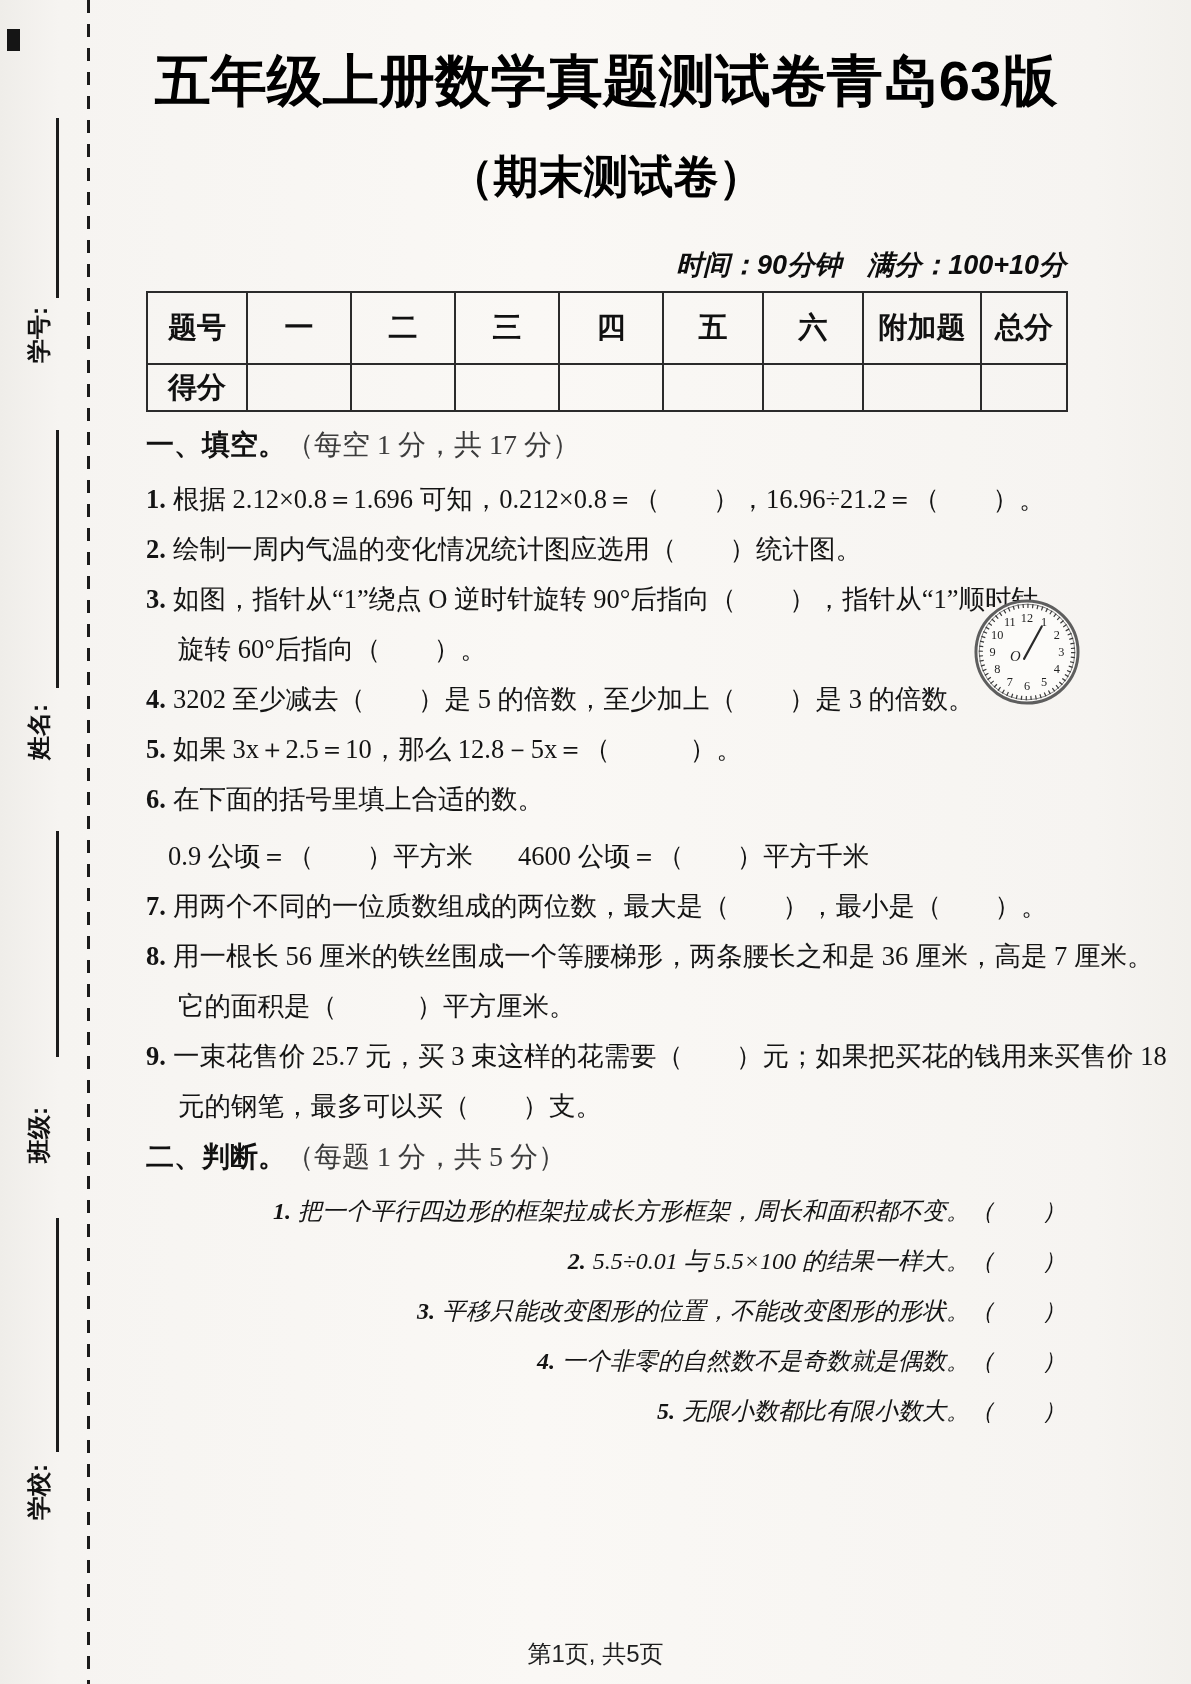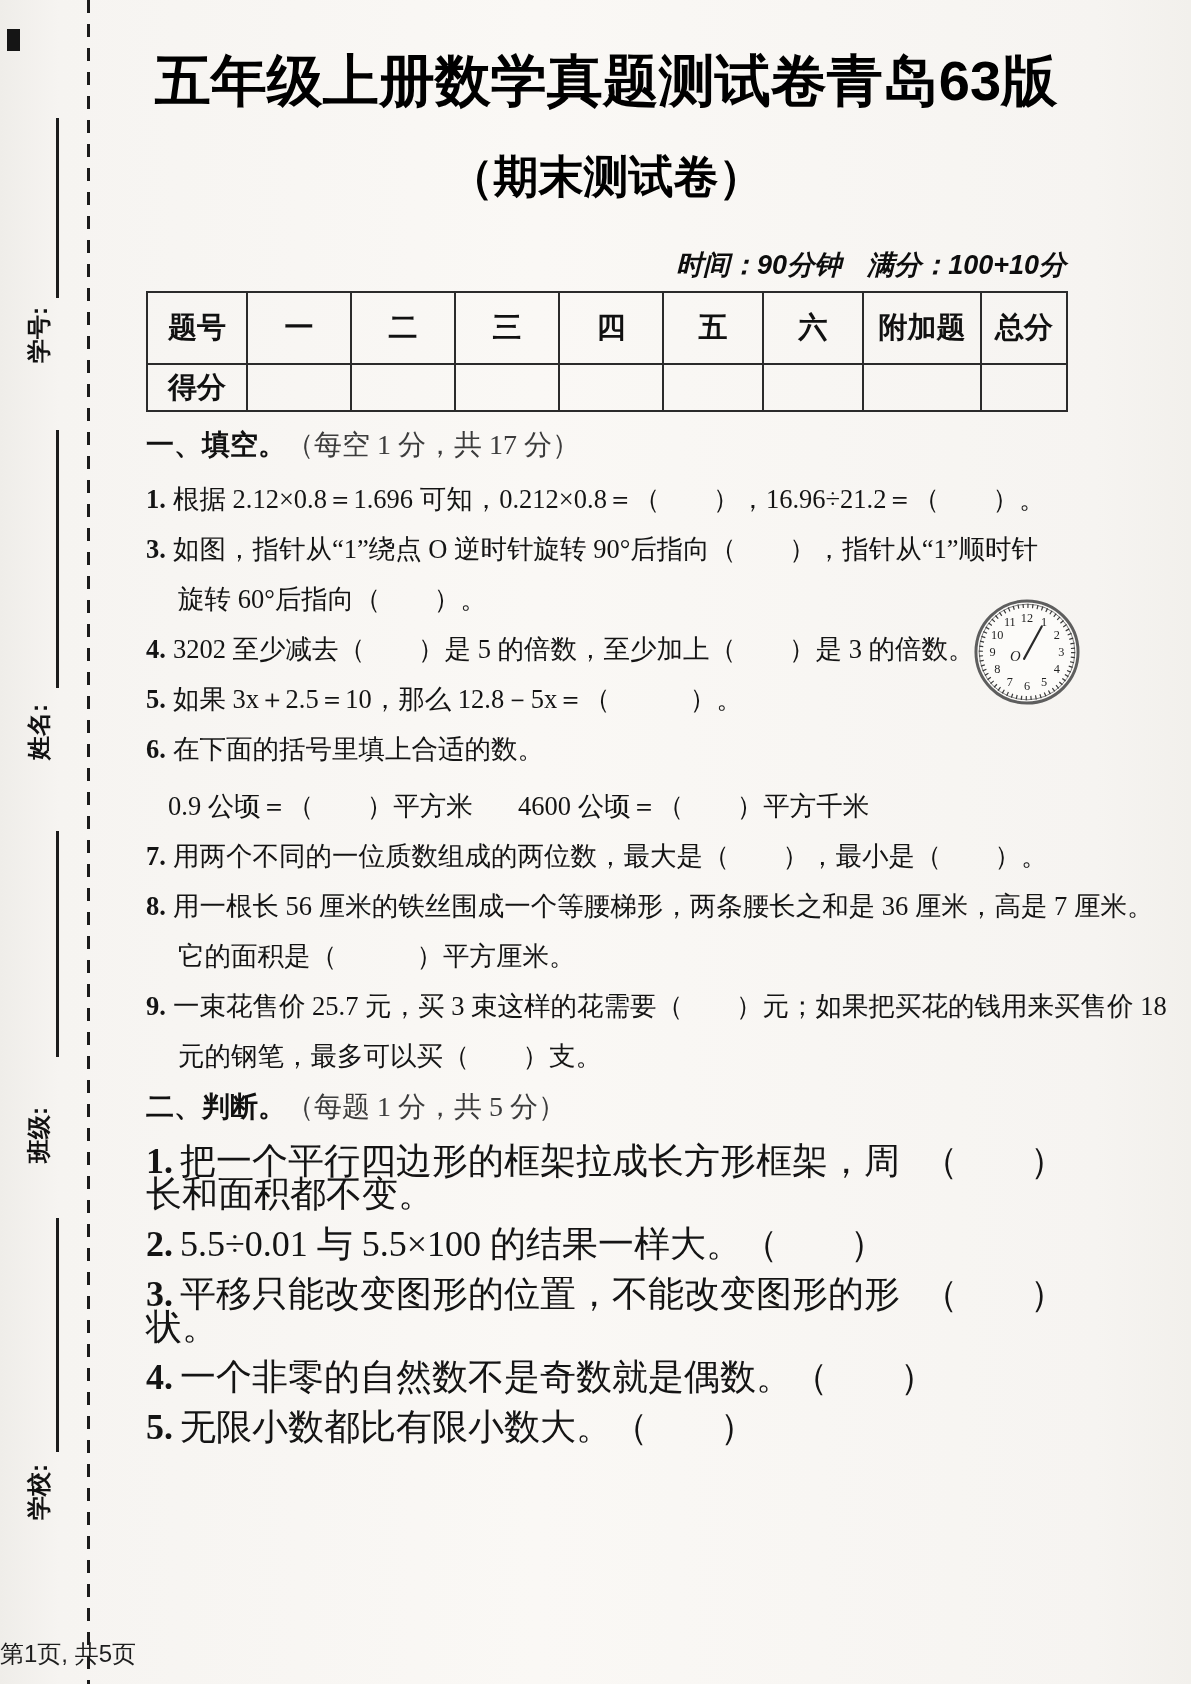--- a/index.html
+++ b/index.html
@@ -55,27 +55,27 @@
   tr.r-head{height:72px;} tr.r-score{height:47px;}
   
   .sec{margin-top:16px;margin-bottom:21px;font-size:28px;line-height:34px;white-space:nowrap;}
   .sec-main{font-weight:700;color:#111;}
   .sec-note{font-weight:400;color:#3c3c3c;}
   .q-line{font-size:26.5px;line-height:33px;margin-bottom:17px;white-space:nowrap;color:#141414;}
   .qnum{font-weight:700;margin-right:7px;}
   .indent{padding-left:32px;}
   .pair{display:flex;padding-left:22px;margin-top:24px;}
   .pair .c1{width:350px;flex:0 0 350px;}
-  .j-row{display:flex;justify-content:flex-start;font-size:36px;line-height:33px;margin-bottom:17px;color:#141414;}
+  .j-row{display:flex;justify-content:flex-end;font-size:24px;line-height:33px;margin-bottom:17px;color:#141414;font-style:italic;}
   .j-bracket{white-space:nowrap;}
   
   .clock{position:absolute;left:973px;top:598px;width:108px;height:108px;}
   
   .footer{
-    position:absolute;left:0;top:1638px;width:1191px;text-align:left;
+    position:absolute;left:0;top:1638px;width:1191px;text-align:center;
     font-family:"Liberation Sans", sans-serif;font-size:24px;color:#1e1e1e;
   }
 </style>
 </head>
 <body>
 
 <div class="page">
 
   <div class="margin-rule"></div>
   <div class="corner-mark"></div>
@@ -136,20 +136,23 @@
       </table>
 
     <div class="sec">
       <span class="sec-main">一、填空。</span><span class="sec-note">（每空 1 分，共 17 分）</span>
     </div>
 
     <div class="q-line">
       <span class="qnum">1.</span><span>根据 2.12×0.8＝1.696 可知，0.212×0.8＝（　　），16.96÷21.2＝（　　）。</span>
     </div>
     <div class="q-line">
+      <span class="qnum">2.</span><span>绘制一周内气温的变化情况统计图应选用（　　）统计图。</span>
+    </div>
+    <div class="q-line">
       <span class="qnum">3.</span><span>如图，指针从“1”绕点 O 逆时针旋转 90°后指向（　　），指针从“1”顺时针</span>
     </div>
     <div class="q-line indent">旋转 60°后指向（　　）。</div>
     <div class="q-line">
       <span class="qnum">4.</span><span>3202 至少减去（　　）是 5 的倍数，至少加上（　　）是 3 的倍数。</span>
     </div>
     <div class="q-line">
       <span class="qnum">5.</span><span>如果 3x＋2.5＝10，那么 12.8－5x＝（　　　）。</span>
     </div>
     <div class="q-line">

